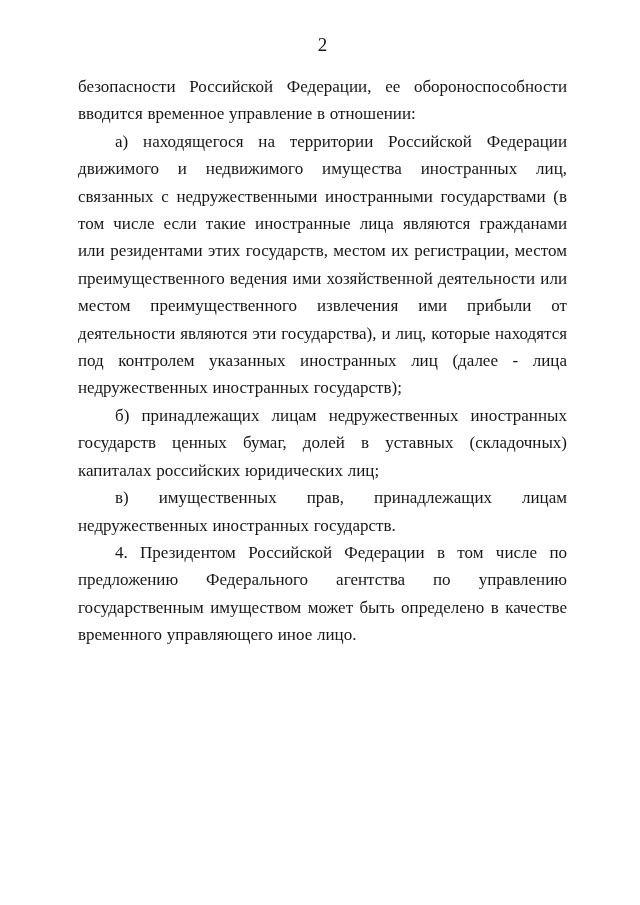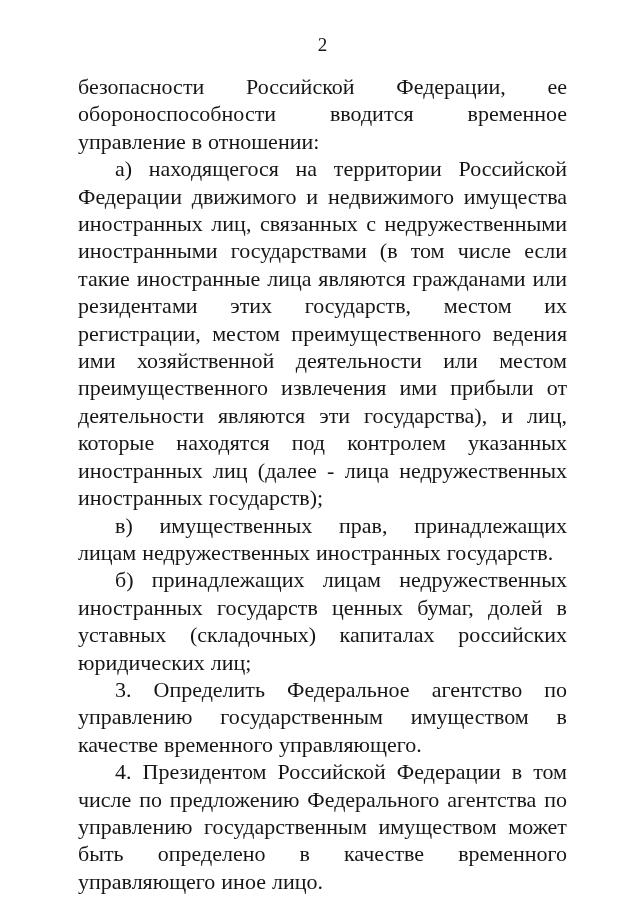--- a/index.html
+++ b/index.html
@@ -23,38 +23,37 @@
   }
   .page-number {
     text-align: center;
     font-size: 19px;
     line-height: 22px;
     margin-bottom: 17px;
     
   }
   .body-text p {
     margin: 0;
-    font-size: 22px;
+    font-size: 17px;
     line-height: 27.4px;
     text-align: justify;
     text-indent: 37px;
     word-spacing: 0.5px;
   }
   .body-text p.continuation {
     text-indent: 0;
   }
 </style>
 </head>
 <body>
 
 <div class="page">
   <div class="page-number">2</div>
 
   <div class="body-text">
     <p class="continuation">безопасности Российской Федерации, ее обороноспособности вводится временное управление в отношении:</p>
     <p>а) находящегося на территории Российской Федерации движимого и недвижимого имущества иностранных лиц, связанных с недружественными иностранными государствами (в том числе если такие иностранные лица являются гражданами или резидентами этих государств, местом их регистрации, местом преимущественного ведения ими хозяйственной деятельности или местом преимущественного извлечения ими прибыли от деятельности являются эти государства), и лиц, которые находятся под контролем указанных иностранных лиц (далее - лица недружественных иностранных государств);</p>
+    <p>б) принадлежащих лицам недружественных иностранных государств ценных бумаг, долей в уставных (складочных) капиталах российских юридических лиц;</p>
     <p>в) имущественных прав, принадлежащих лицам недружественных иностранных государств.</p>
-    <p>б) принадлежащих лицам недружественных иностранных государств ценных бумаг, долей в уставных (складочных) капиталах российских юридических лиц;</p>
-    <p>3. Определить Федеральное агентство по управлению государственным имуществом в качестве временного управляющего.</p>
     <p>4. Президентом Российской Федерации в том числе по предложению Федерального агентства по управлению государственным имуществом может быть определено в качестве временного управляющего иное лицо.</p>
 
   </div>
 </div>
 
 </body></html>

